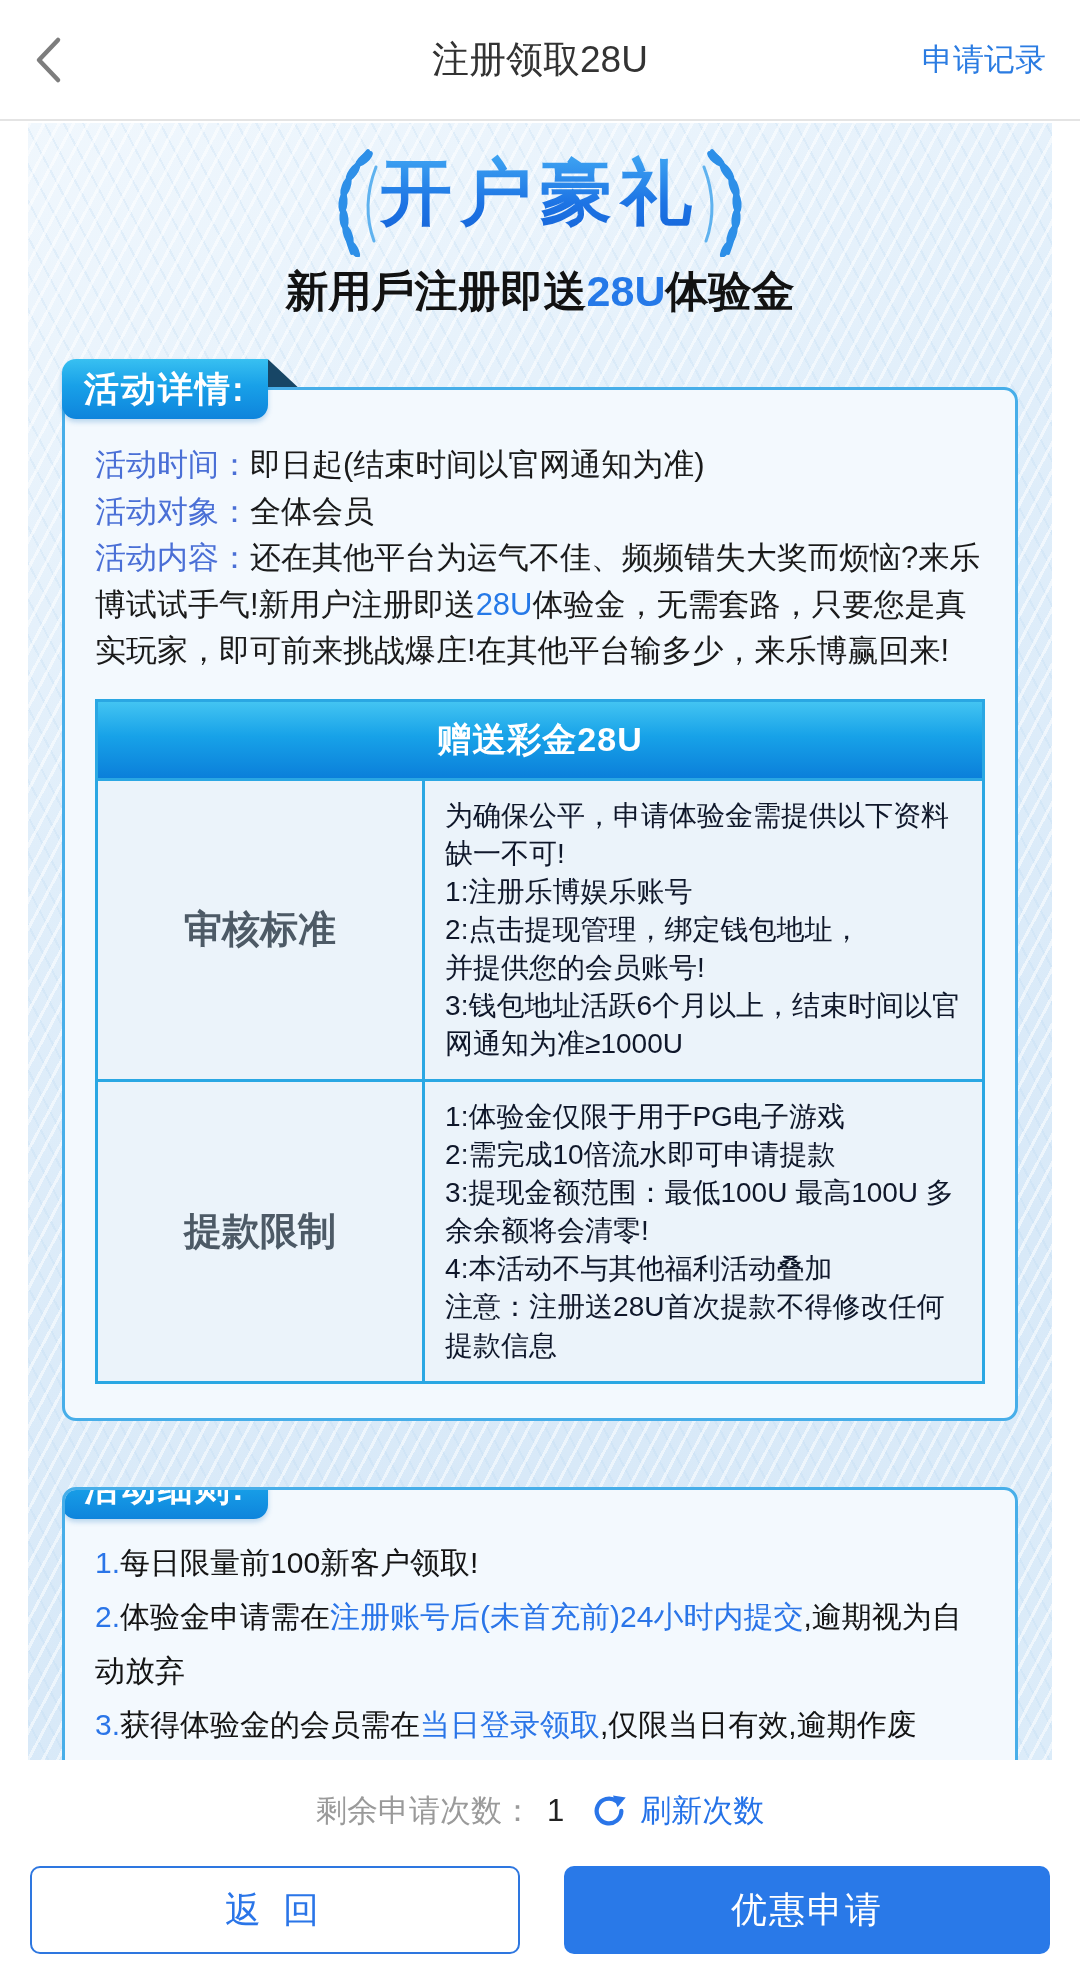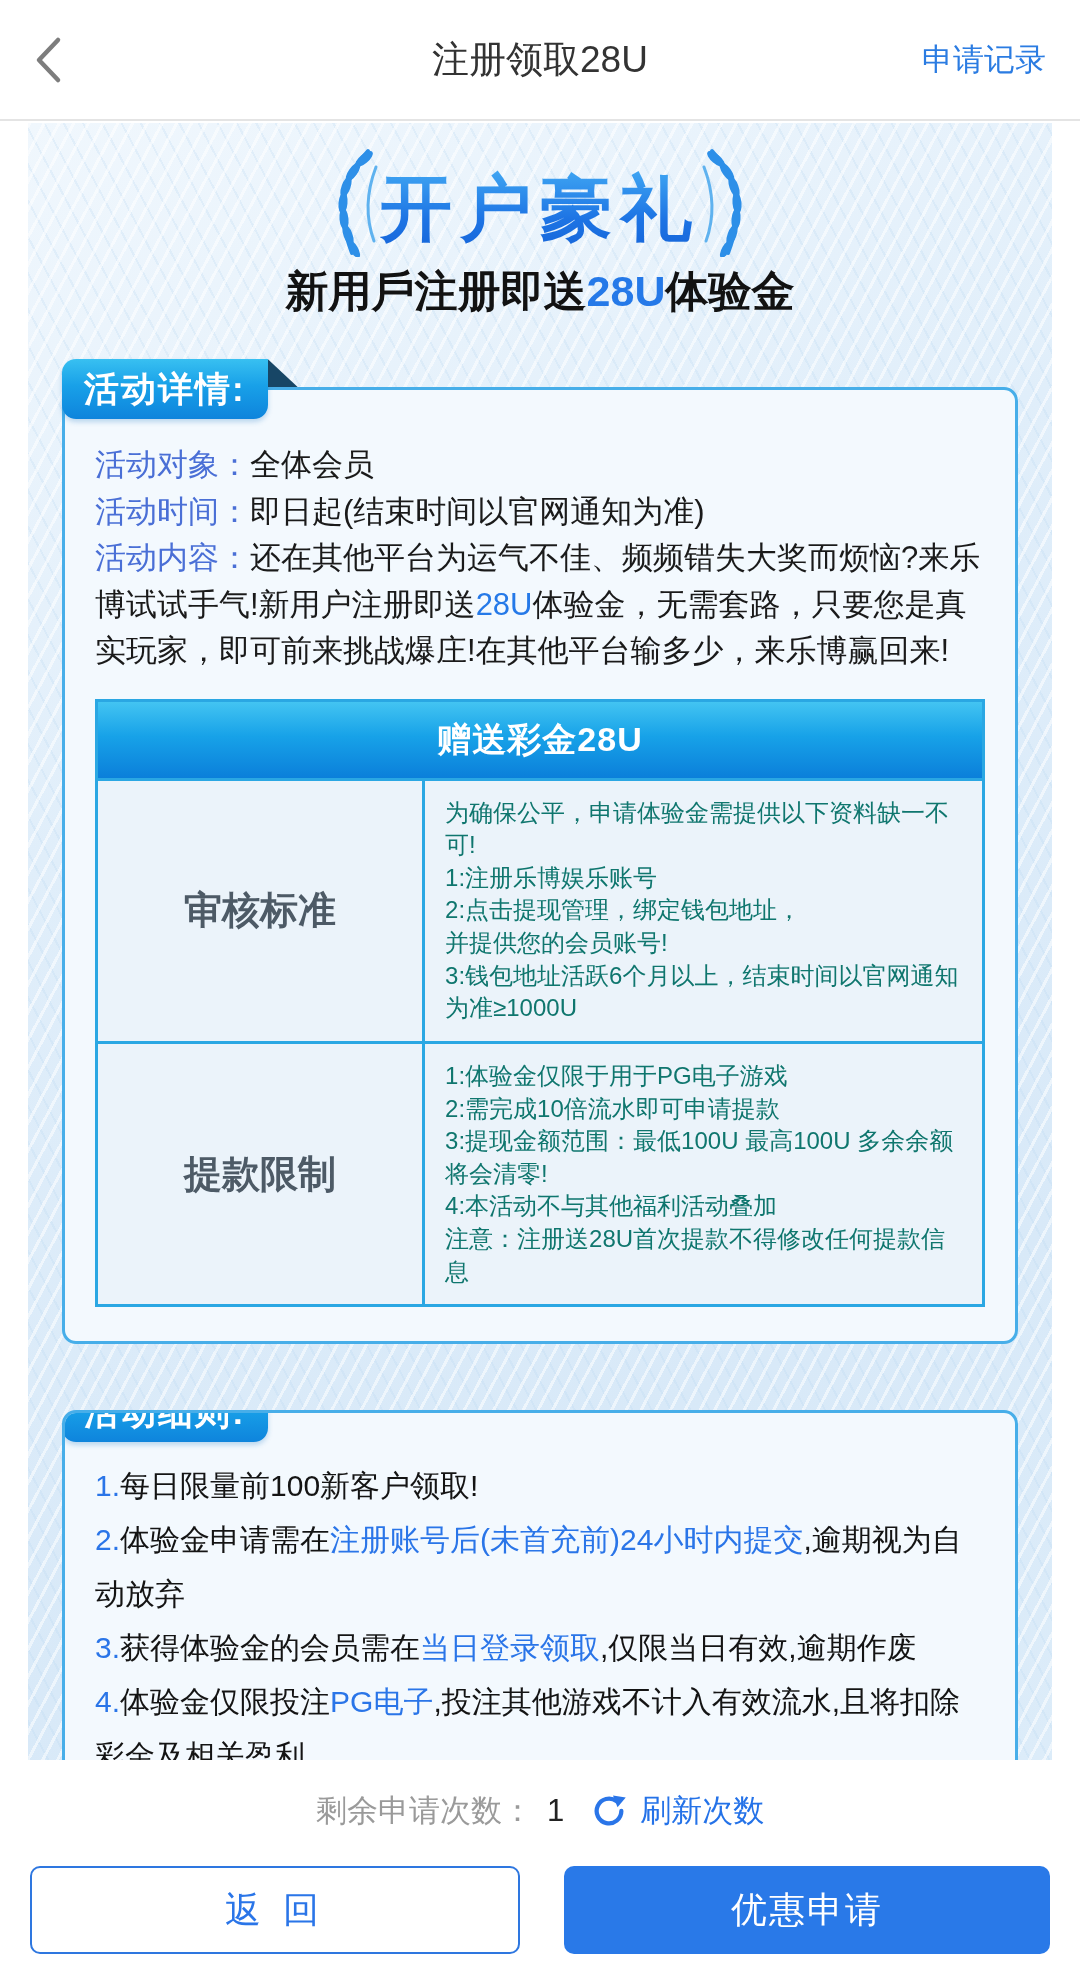--- a/index.html
+++ b/index.html
@@ -33,21 +33,21 @@
   .promo::before {
     content:""; position:absolute; inset:0;
     background:
       repeating-linear-gradient(118deg, rgba(255,255,255,.55) 0 3px, rgba(255,255,255,0) 3px 13px),
       repeating-linear-gradient(62deg, rgba(185,215,240,.25) 0 2px, rgba(255,255,255,0) 2px 17px);
     pointer-events:none;
   }
 
   
   .hero { position:relative; text-align:center; padding-top:22px; }
-  .hero-row { display:flex; align-items:flex-end; justify-content:center; gap:0; }
+  .hero-row { display:flex; align-items:flex-start; justify-content:center; gap:0; }
   .hero-title {
     font-size:72px; font-weight:800; letter-spacing:8px;
     background:linear-gradient(180deg,#45aef5 0%,#1d74e4 60%,#1563d8 100%);
     -webkit-background-clip:text; background-clip:text; color:transparent;
     text-shadow:0 3px 2px rgba(21,101,216,0.0);
   }
   .laurel { width:58px; height:112px; }
   .laurel.right { transform:scaleX(-1); }
   .hero-sub { margin-top:6px; font-size:43px; font-weight:700; color:#121212; }
   .hero-sub .hl { color:#2579e8; }
@@ -82,21 +82,21 @@
   .bhead {
     height:76px; display:flex; align-items:center; justify-content:center;
     background:linear-gradient(180deg,#43c4f2 0%,#17a2e8 45%,#0b7fda 100%);
     color:#fff; font-size:34px; font-weight:700; letter-spacing:1px;
   }
   .brow { display:flex; border-top:3px solid #2aa7e3; background:#ebf3fa; }
   .bcell-title {
     width:37%; display:flex; align-items:center; justify-content:center;
     font-size:38px; font-weight:700; color:#4d5a66; border-right:3px solid #2aa7e3;
   }
-  .bcell-body { flex:1; padding:16px 20px; font-size:24px; line-height:1.36; color:#0f766e; }
+  .bcell-body { flex:1; padding:16px 20px; font-size:28px; line-height:1.36; color:#0f172a; }
 
   
   .rules-card { height:495px; overflow:hidden; padding-top:46px; }
   .rule-item { font-size:30px; line-height:1.8; color:#141414; }
   .rule-item .num { color:#2a75e8; }
   .rule-item .hl { color:#2a75e8; }
 
   
   .footer {
     position:absolute; left:0; right:0; bottom:0; height:218px; background:#ffffff;
@@ -163,22 +163,22 @@
     </div>
     <div class="hero-sub" id="heroSub"><span>新用戶注册即送</span><span class="hl">28U</span><span>体验金</span></div>
   </div>
 
   <section class="card">
     <div class="badge">
       <span>活动详情:</span>
       <i class="fold"></i>
     </div>
     <div id="detailLines">
+        <p class="detail-line"><span class="lbl">活动时间：</span><span>即日起(结束时间以官网通知为准)</span></p>
         <p class="detail-line"><span class="lbl">活动对象：</span><span>全体会员</span></p>
-        <p class="detail-line"><span class="lbl">活动时间：</span><span>即日起(结束时间以官网通知为准)</span></p>
         <p class="detail-line"><span class="lbl">活动内容：</span><span>还在其他平台为运气不佳、频频错失大奖而烦恼?来乐博试试手气!新用户注册即送</span><span class="hl">28U</span><span>体验金，无需套路，只要您是真实玩家，即可前来挑战爆庄!在其他平台输多少，来乐博赢回来!</span></p>
       </div>
 
     <div class="btable">
       <div class="bhead">赠送彩金28U</div>
       <div id="tableRows">
           <div class="brow">
             <div class="bcell-title">审核标准</div>
             <div class="bcell-body">
               <div>为确保公平，申请体验金需提供以下资料缺一不可!</div>

